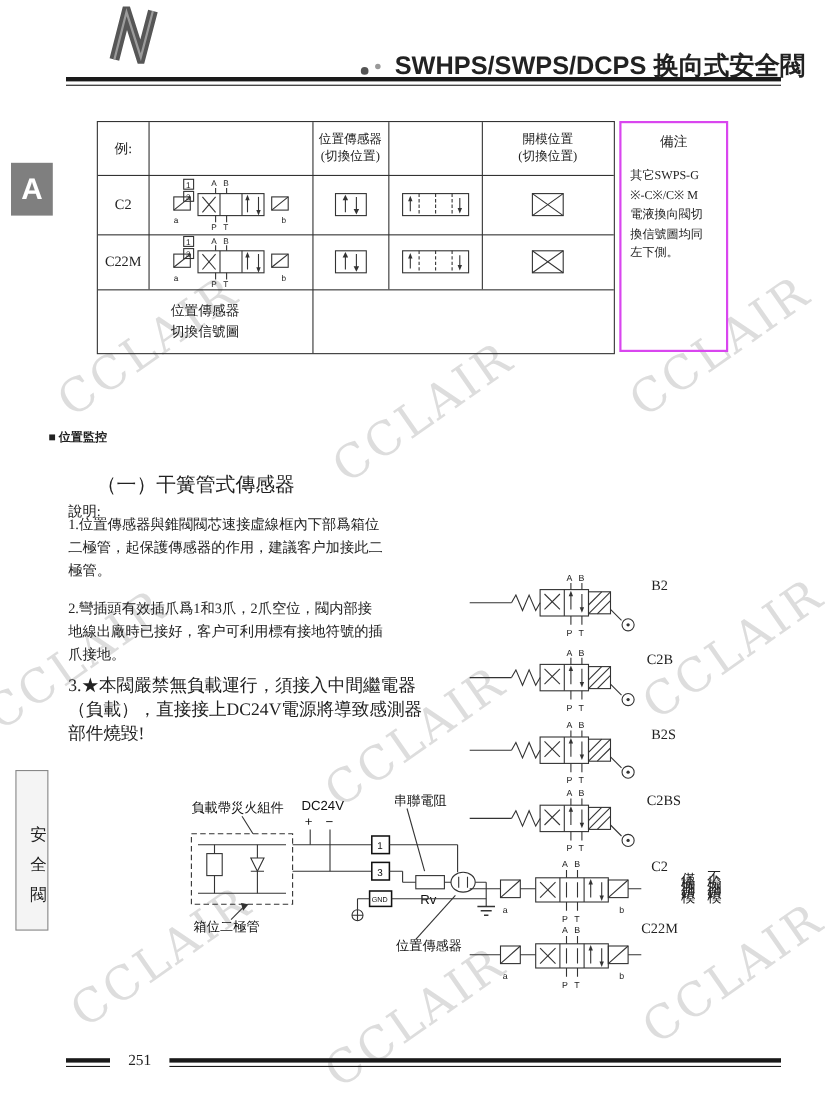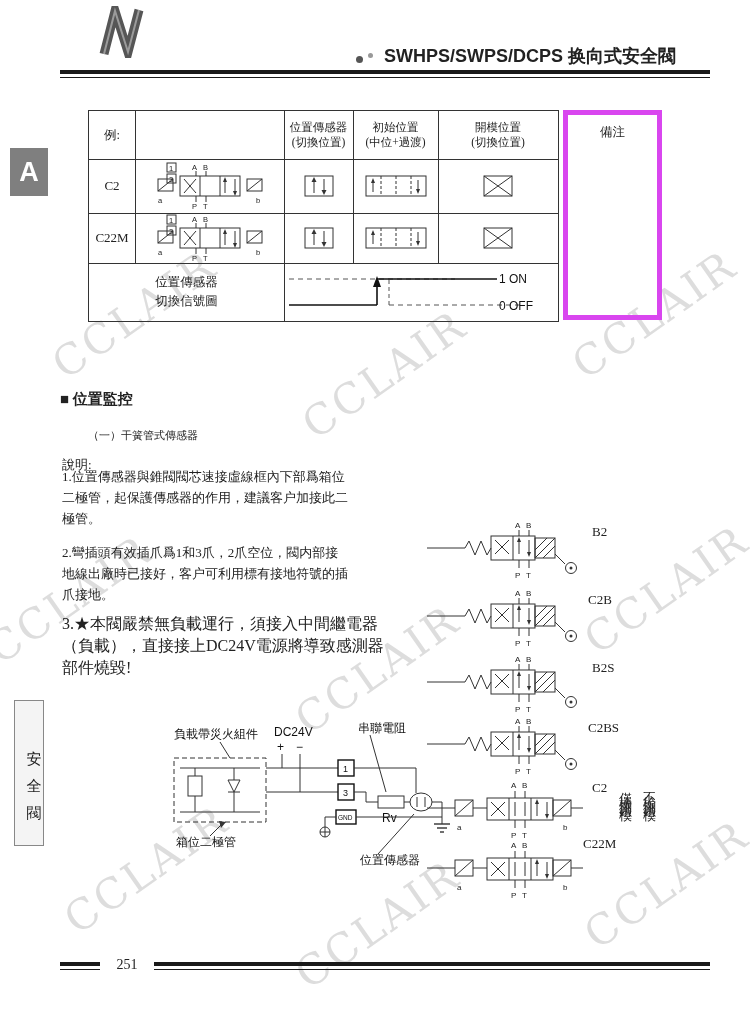--- a/index.html
+++ b/index.html
@@ -32,21 +32,21 @@
 <span class="wm" style="left:52px;top:845px;">CCLAIR</span>
 <span class="wm" style="left:283px;top:900px;">CCLAIR</span>
 <span class="wm" style="left:572px;top:860px;">CCLAIR</span>
 
 <div class="abs" style="left:92px;top:6px;">
   <svg width="60" height="52" viewBox="0 0 60 52">
     <polyline points="12,48 23,5 36,46 47,4" fill="none" stroke="#565656" stroke-width="9"></polyline>
     <polyline points="12,48 23,5 36,46 47,4" fill="none" stroke="#9b9b9b" stroke-width="2"></polyline>
   </svg>
 </div>
-<div class="abs" style="left:0;top:44px;width:676px;text-align:right;font-size:18px;font-weight:bold;font-family:'Liberation Sans',sans-serif;">
+<div class="abs" style="left:0;top:44px;width:732px;text-align:right;font-size:23px;font-weight:bold;font-family:'Liberation Sans',sans-serif;">
   <span style="display:inline-block;vertical-align:middle;margin-right:6px;">
     <span style="display:inline-block;width:7px;height:7px;border-radius:50%;background:#555;"></span>
     <span style="display:inline-block;width:5px;height:5px;border-radius:50%;background:#999;margin-bottom:5px;"></span>
   </span>
   <span>SWHPS/SWPS/DCPS 换向式安全閥</span>
 </div>
 <div class="abs" style="left:60px;top:70px;width:650px;height:4px;background:#1a1a1a;"></div>
 <div class="abs" style="left:60px;top:77px;width:650px;height:1px;background:#1a1a1a;"></div>
 
 <div class="abs cellc" style="left:10px;top:148px;width:38px;height:48px;background:#7f7f7f;color:#fff;font-size:27px;font-weight:bold;font-family:'Liberation Sans',sans-serif;">
@@ -65,22 +65,20 @@
   <div class="vline" style="left:46px;top:0;width:1px;height:152px;"></div>
   <div class="vline" style="left:195px;top:0;width:1px;height:210px;"></div>
   <div class="vline" style="left:264px;top:0;width:1px;height:152px;"></div>
   <div class="vline" style="left:349px;top:0;width:1px;height:152px;"></div>
 
   <div class="abs cellc" style="left:0;top:0;width:46px;height:48px;font-size:12.5px;">
       <span>例:</span>
     </div>
   <div class="abs cellc hdr pl" style="left:195px;top:0;width:69px;height:48px;"><span class="pl">位置傳感器
 (切換位置)</span></div>
-  <div class="abs cellc hdr pl" style="left:264px;top:0;width:85px;height:48px;"><span class="pl">初始位置
-(中位+過渡)</span></div>
   <div class="abs cellc hdr pl" style="left:349px;top:0;width:120px;height:48px;"><span class="pl">開模位置
 (切換位置)</span></div>
 
   <div class="abs cellc" style="left:0;top:48px;width:46px;height:54px;font-size:13px;">
       <span>C2</span>
     </div>
   <div class="abs cellc" style="left:46px;top:48px;width:149px;height:54px;">
     <svg width="140" height="50" viewBox="0 0 140 50">
       <g stroke="#333" fill="none" stroke-width="1">
         <rect x="27" y="2" width="9" height="9"></rect>
@@ -206,41 +204,33 @@
   <div class="abs cellc" style="left:349px;top:102px;width:120px;height:50px;">
     <svg width="34" height="26" viewBox="0 0 34 26">
       <rect x="3" y="3" width="28" height="20" fill="none" stroke="#333"></rect>
       <line x1="3" y1="3" x2="31" y2="23" stroke="#333"></line>
         <line x1="3" y1="23" x2="31" y2="3" stroke="#333"></line>
     </svg>
   </div>
 
   <div class="abs cellc pl" style="left:0;top:152px;width:195px;height:57px;font-size:12.5px;line-height:19px;"><span class="pl">位置傳感器
 切換信號圖</span></div>
-  <div class="abs" style="left:196px;top:152px;width:272px;height:57px;">
-    <svg width="272" height="57" viewBox="0 0 272 57">
-      <line x1="4" y1="16" x2="170" y2="16" stroke="#555" stroke-dasharray="5 4"></line>
-      <line x1="4" y1="42" x2="92" y2="42" stroke="#111" stroke-width="1.6"></line>
-      <line x1="92" y1="42" x2="92" y2="16" stroke="#111" stroke-width="1.6"></line>
-      <line x1="92" y1="16" x2="212" y2="16" stroke="#111" stroke-width="1.6"></line>
-      <polygon points="88,24 92,13 96,24" fill="#111"></polygon>
-      <line x1="104" y1="42" x2="104" y2="16" stroke="#555" stroke-dasharray="4 3"></line>
-      <line x1="104" y1="42" x2="236" y2="42" stroke="#555" stroke-dasharray="5 4"></line>
-      <text x="214" y="20" font-size="12" fill="#111">1  ON</text>
-      <text x="214" y="47" font-size="12" fill="#111">0  OFF</text>
-    </svg>
-  </div>
-</div>
-
-<div class="abs" style="left:563px;top:110px;width:99px;height:210px;border:5px solid #d946ef;box-sizing:border-box;z-index:2;">
+</div>
+
+<div class="abs" style="left:563px;top:110px;width:99px;height:210px;border:2px solid #d946ef;box-sizing:border-box;z-index:2;">
   <div style="text-align:center;font-size:12.5px;margin-top:9px;"><span>備注</span></div>
-</div>
-
-<div class="abs" style="left:60px;top:390px;font-size:15px;font-weight:bold;z-index:2;"><span>■ 位置監控</span></div>
-<div class="abs" style="left:88px;top:428px;font-size:11px;z-index:2;"><span>（一）干簧管式傳感器</span></div>
+  <div class="pl" style="font-size:11px;line-height:17.5px;padding:14px 7px 0 8px;"><span class="pl">其它SWPS-G
+※-C※/C※ M
+電液換向閥切
+換信號圖均同
+左下側。</span></div>
+</div>
+
+<div class="abs" style="left:44px;top:390px;font-size:11px;font-weight:bold;z-index:2;"><span>■ 位置監控</span></div>
+<div class="abs" style="left:88px;top:428px;font-size:18px;z-index:2;"><span>（一）干簧管式傳感器</span></div>
 <div class="abs" style="left:62px;top:456px;font-size:13px;z-index:2;"><span>說明:</span></div>
 <div class="abs bodytxt pl" style="left:62px;top:466px;z-index:2;"><span class="pl">1.位置傳感器與錐閥閥芯速接虛線框內下部爲箱位
 二極管，起保護傳感器的作用，建議客户加接此二
 極管。</span></div>
 <div class="abs bodytxt pl" style="left:62px;top:542px;z-index:2;"><span class="pl">2.彎插頭有效插爪爲1和3爪，2爪空位，閥内部接
 地線出廠時已接好，客户可利用標有接地符號的插
 爪接地。</span></div>
 <div class="abs bodytxt pl" style="left:62px;top:613px;font-weight:normal;font-size:16px;line-height:22px;z-index:2;"><span class="pl">3.★本閥嚴禁無負載運行，須接入中間繼電器
 （負載），直接接上DC24V電源將導致感測器
 部件燒毀!</span></div>

